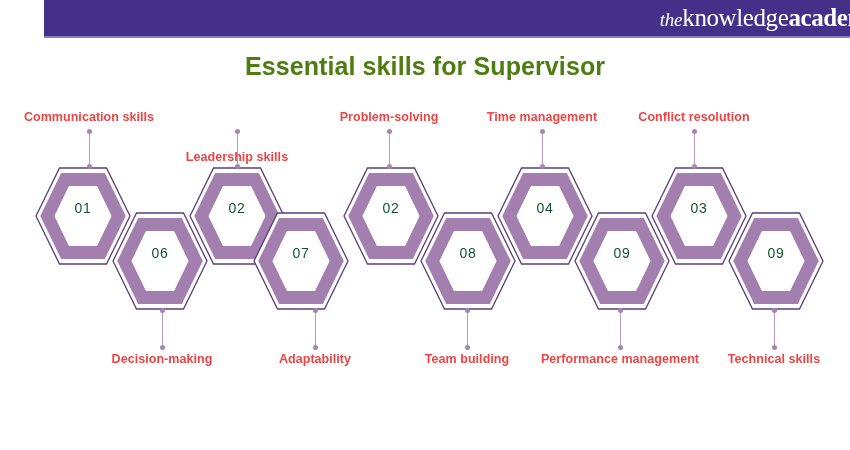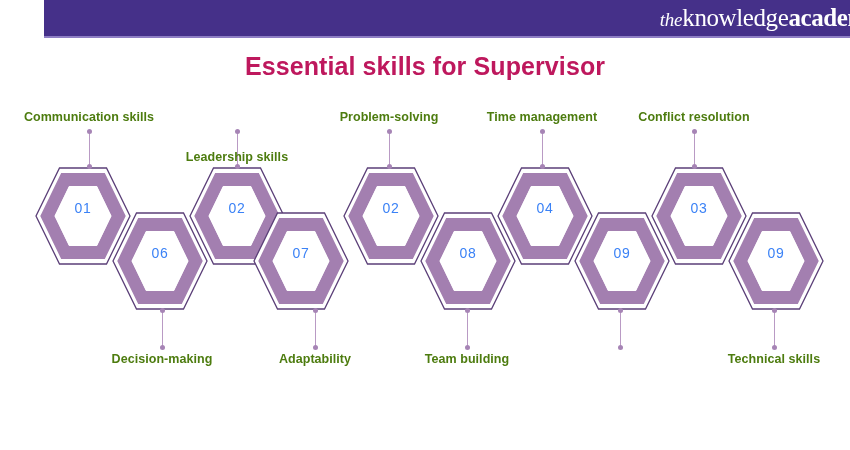--- a/index.html
+++ b/index.html
@@ -62,21 +62,21 @@
 
   
   .page-title {
     position: absolute;
     left: 0;
     top: 52px;
     width: 850px;
     text-align: center;
     font-size: 25px;
     font-weight: bold;
-    color: #be185d;
+    color: #4d7c0f;
     letter-spacing: 0.1px;
   }
 
   
   .hex-board {
     position: absolute;
     left: 0;
     top: 0;
     width: 850px;
     height: 450px;
@@ -99,21 +99,21 @@
   .hex-number {
     position: absolute;
     left: 0;
     top: 0;
     width: 96px;
     height: 81px;
     display: flex;
     align-items: center;
     justify-content: center;
     font-size: 14px;
-    color: #3b82f6;
+    color: #14532d;
     letter-spacing: 0.6px;
     pointer-events: none;
   }
 
   
   .connector {
     position: absolute;
     width: 1px;
     background: #b99ac4;
     margin-left: -0.5px;
@@ -127,21 +127,21 @@
     background: #a684b5;
   }
   .connector .dot.top  { top: -2px; }
   .connector .dot.bot  { bottom: -2px; }
 
   
   .hex-label {
     position: absolute;
     font-size: 12.5px;
     font-weight: bold;
-    color: #4d7c0f;
+    color: #ef4444;
     white-space: nowrap;
     transform: translateX(-50%);
     letter-spacing: 0.05px;
   }
   .hex-label.top  { top: 110px; }
   .hex-label.bot  { top: 352px; }
 </style>
 </head>
 <body>
 
@@ -265,20 +265,21 @@
           <polygon points="1.00,49.00 24.50,1.00 71.50,1.00 95.00,49.00 71.50,97.00 24.50,97.00" fill="#ffffff" stroke="#5b3f78" stroke-width="1.3"></polygon>
           <polygon points="12.50,49.00 30.25,12.50 65.75,12.50 83.50,49.00 65.75,85.50 30.25,85.50" fill="none" stroke="#a37fb0" stroke-width="13"></polygon>
           <polygon points="19.50,49.00 33.75,19.50 62.25,19.50 76.50,49.00 62.25,78.50 33.75,78.50" fill="#ffffff" stroke="none"></polygon>
         </svg>
         <div class="hex-number">09</div>
       </div>
       <div class="connector" style="left: 620px; top: 310px; height: 38px;">
         <span class="dot top"></span>
         <span class="dot bot"></span>
       </div>
+      <div class="hex-label bot" style="left: 620px;">Performance management</div>
       <div class="hex-node" style="left: 776px; top: 261px;">
         <svg viewBox="0 0 96 98">
           <polygon points="1.00,49.00 24.50,1.00 71.50,1.00 95.00,49.00 71.50,97.00 24.50,97.00" fill="#ffffff" stroke="#5b3f78" stroke-width="1.3"></polygon>
           <polygon points="12.50,49.00 30.25,12.50 65.75,12.50 83.50,49.00 65.75,85.50 30.25,85.50" fill="none" stroke="#a37fb0" stroke-width="13"></polygon>
           <polygon points="19.50,49.00 33.75,19.50 62.25,19.50 76.50,49.00 62.25,78.50 33.75,78.50" fill="#ffffff" stroke="none"></polygon>
         </svg>
         <div class="hex-number">09</div>
       </div>
       <div class="connector" style="left: 774px; top: 310px; height: 38px;">
         <span class="dot top"></span>

